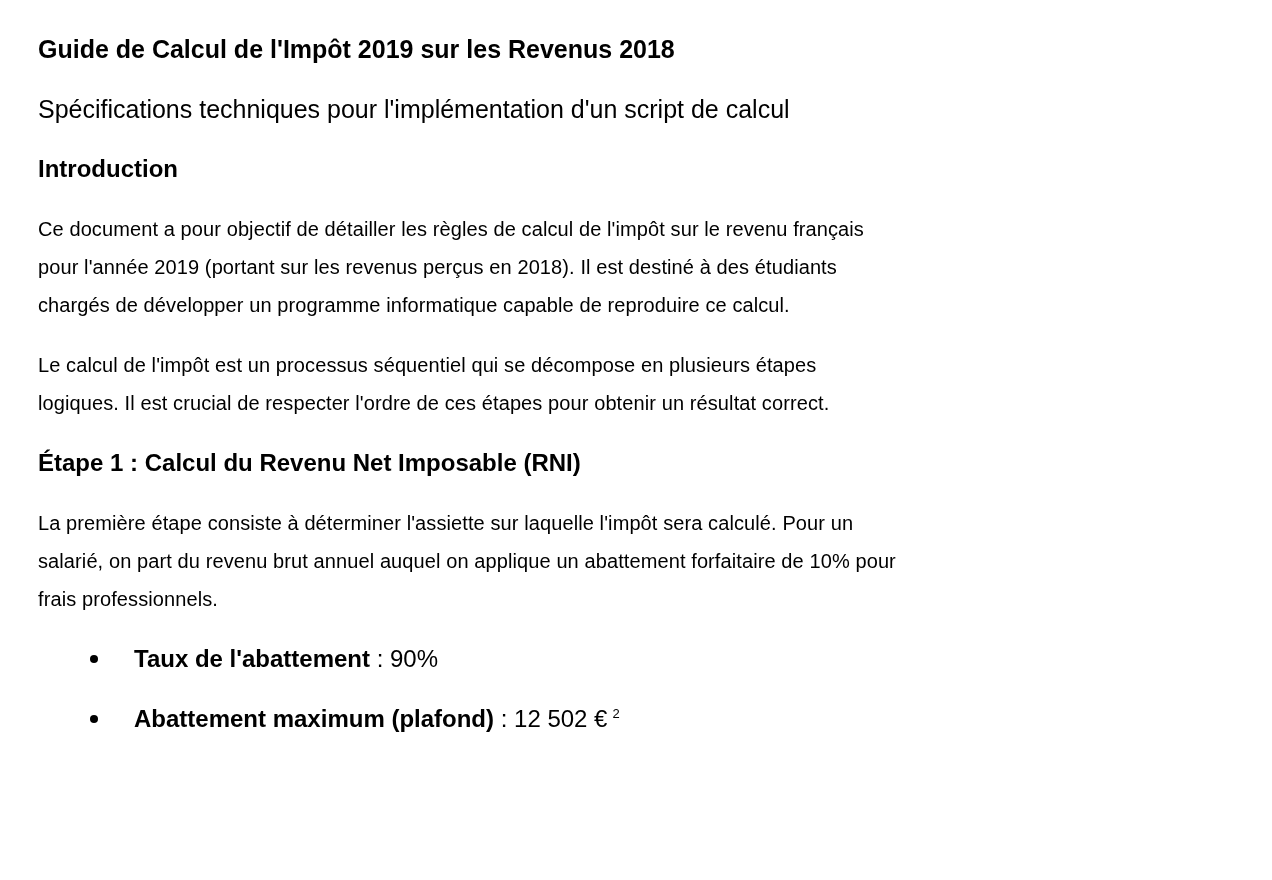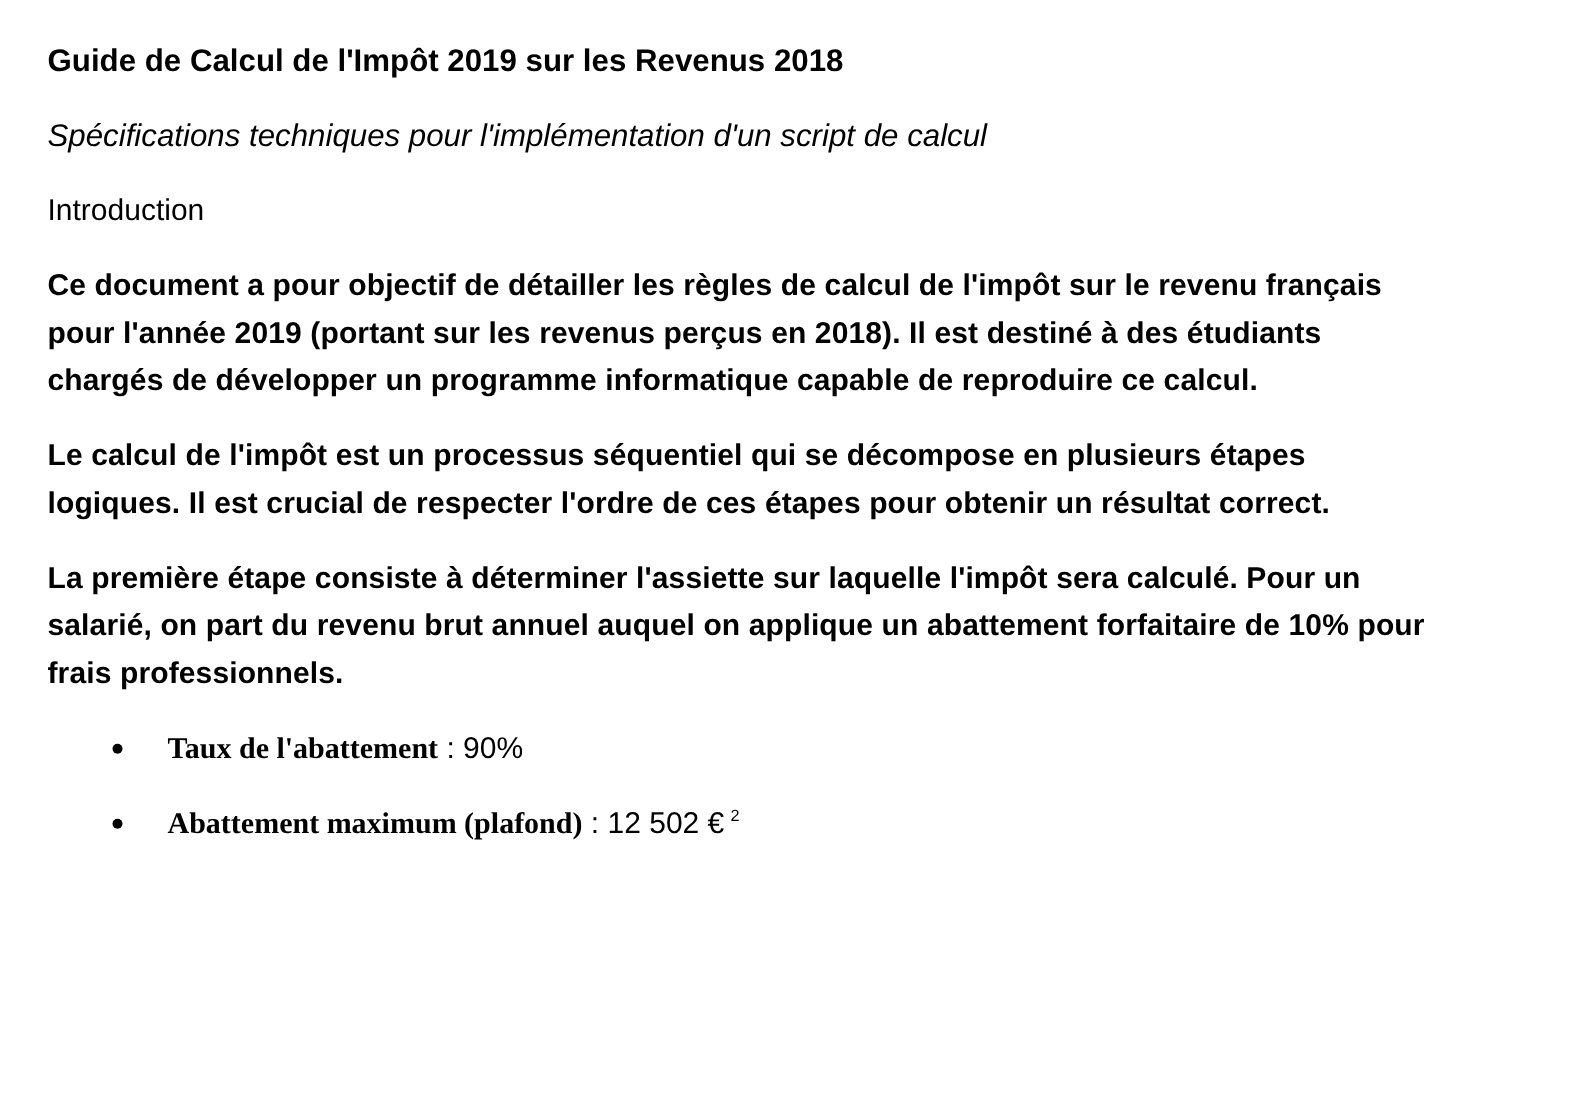--- a/index.html
+++ b/index.html
@@ -18,34 +18,33 @@
     font-family: "Liberation Sans", "DejaVu Sans", sans-serif;
   }
   .doc-title {
     font-size: 25px;
     font-weight: 700;
     line-height: 38px;
     margin-bottom: 22px;
   }
   .doc-subtitle {
     font-size: 25px;
-    font-style: italic;
     font-weight: 400;
     line-height: 38px;
     margin-bottom: 22px;
   }
   .section-heading {
     font-size: 24px;
-    font-weight: 400;
+    font-weight: 700;
     line-height: 38px;
     margin-bottom: 22px;
   }
   .body-para {
-    font-size: 24px;
-    font-weight: 700;
+    font-size: 20px;
+    font-weight: 400;
     line-height: 38px;
     margin-bottom: 22px;
     white-space: pre-line;
     letter-spacing: 0.1px;
   }
   ul.bullet-list {
     list-style: none;
     margin: 0;
     padding: 0;
   }
@@ -59,21 +58,21 @@
   .bullet-dot {
     position: absolute;
     left: 52px;
     top: 15px;
     width: 8px;
     height: 8px;
     border-radius: 50%;
     background: #000000;
     display: inline-block;
   }
-  .li-label { font-weight: 700; font-family: Liberation Serif, serif; }
+  .li-label { font-weight: 700; }
   .li-sep, .li-value { font-weight: 400; }
   sup.footnote-ref {
     font-size: 13px;
     vertical-align: super;
     line-height: 0;
     margin-left: 5px;
   }
 </style>
 </head>
 <body>
@@ -86,20 +85,21 @@
 
   <h2 class="section-heading">Introduction</h2>
 
   <p class="body-para">Ce document a pour objectif de détailler les règles de calcul de l'impôt sur le revenu français
 pour l'année 2019 (portant sur les revenus perçus en 2018). Il est destiné à des étudiants
 chargés de développer un programme informatique capable de reproduire ce calcul.</p>
 
   <p class="body-para">Le calcul de l'impôt est un processus séquentiel qui se décompose en plusieurs étapes
 logiques. Il est crucial de respecter l'ordre de ces étapes pour obtenir un résultat correct.</p>
 
+  <h2 class="section-heading">Étape 1 : Calcul du Revenu Net Imposable (RNI)</h2>
 
   <p class="body-para">La première étape consiste à déterminer l'assiette sur laquelle l'impôt sera calculé. Pour un
 salarié, on part du revenu brut annuel auquel on applique un abattement forfaitaire de 10% pour
 frais professionnels.</p>
 
 
   <ul class="bullet-list">
 
     <li>
       <span class="bullet-dot"></span>

